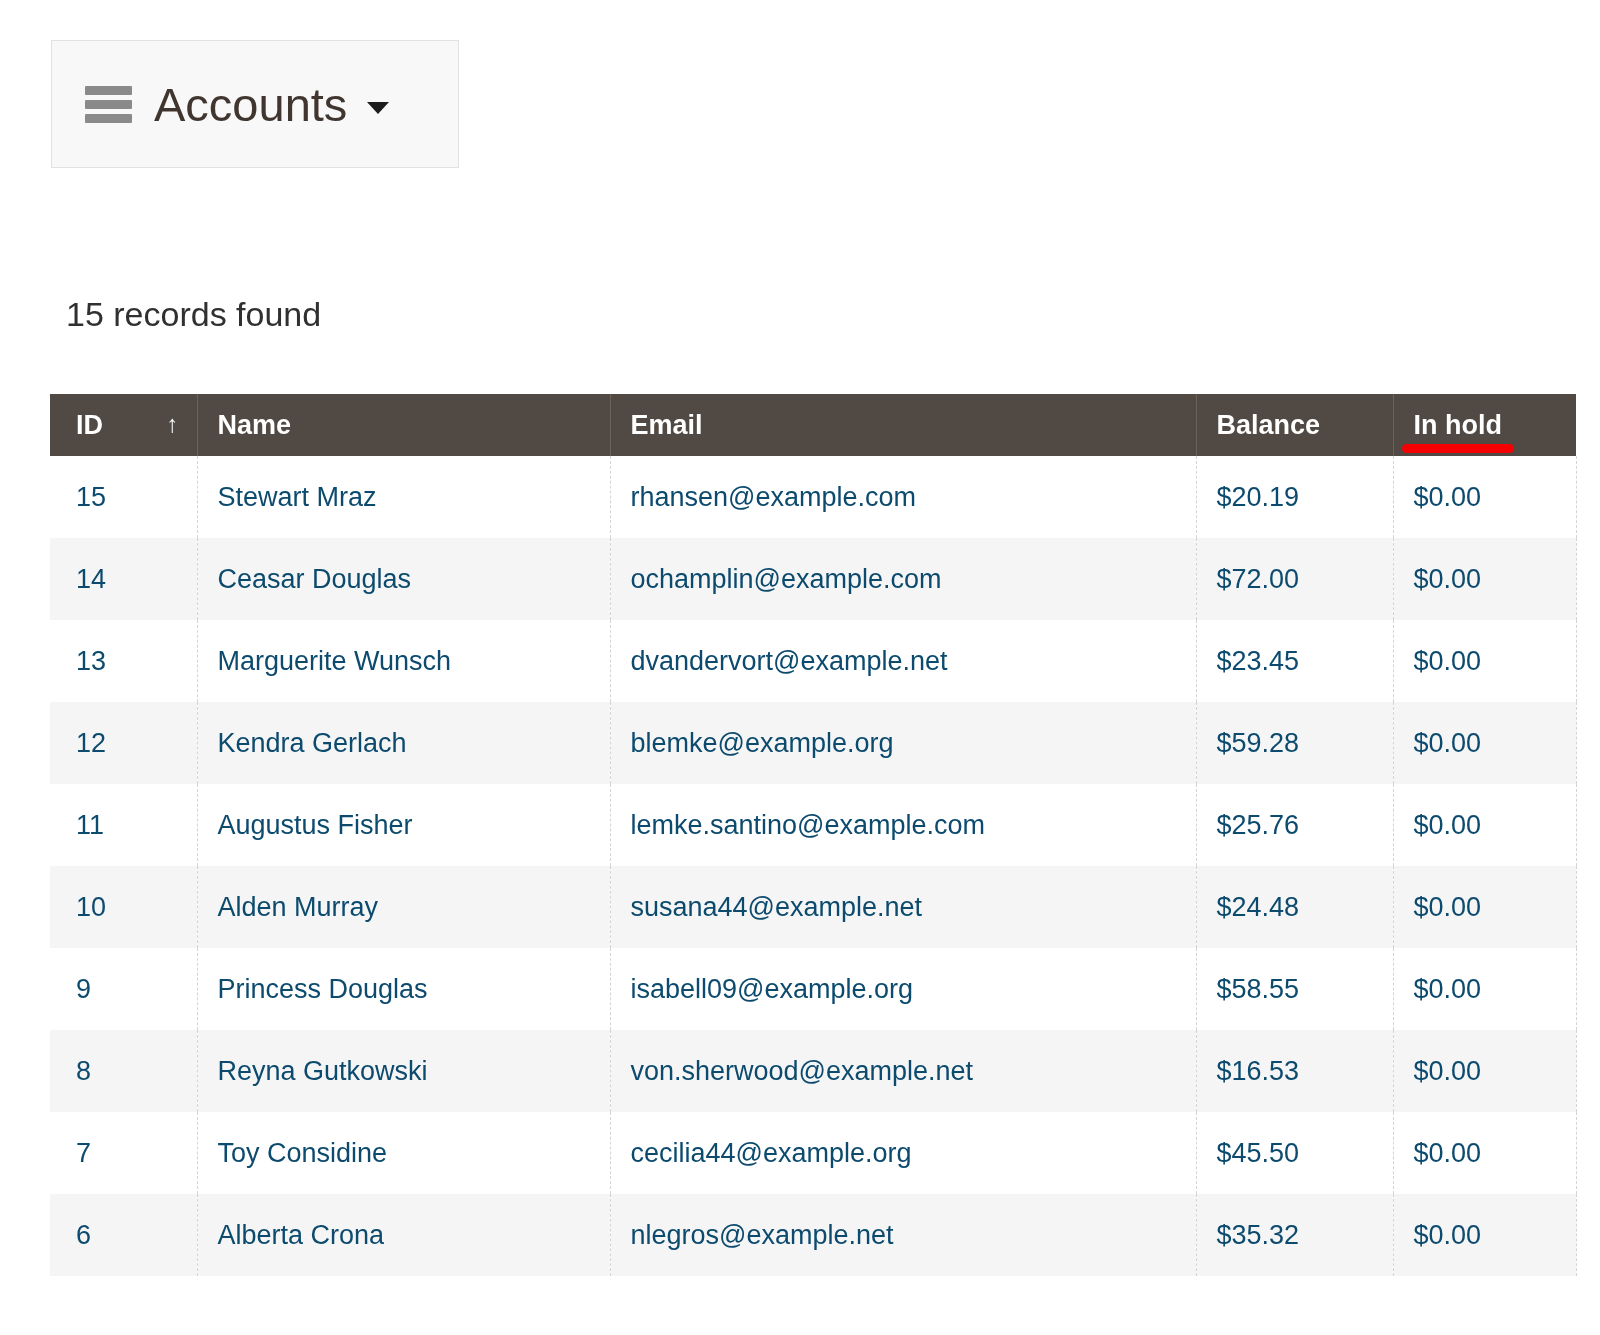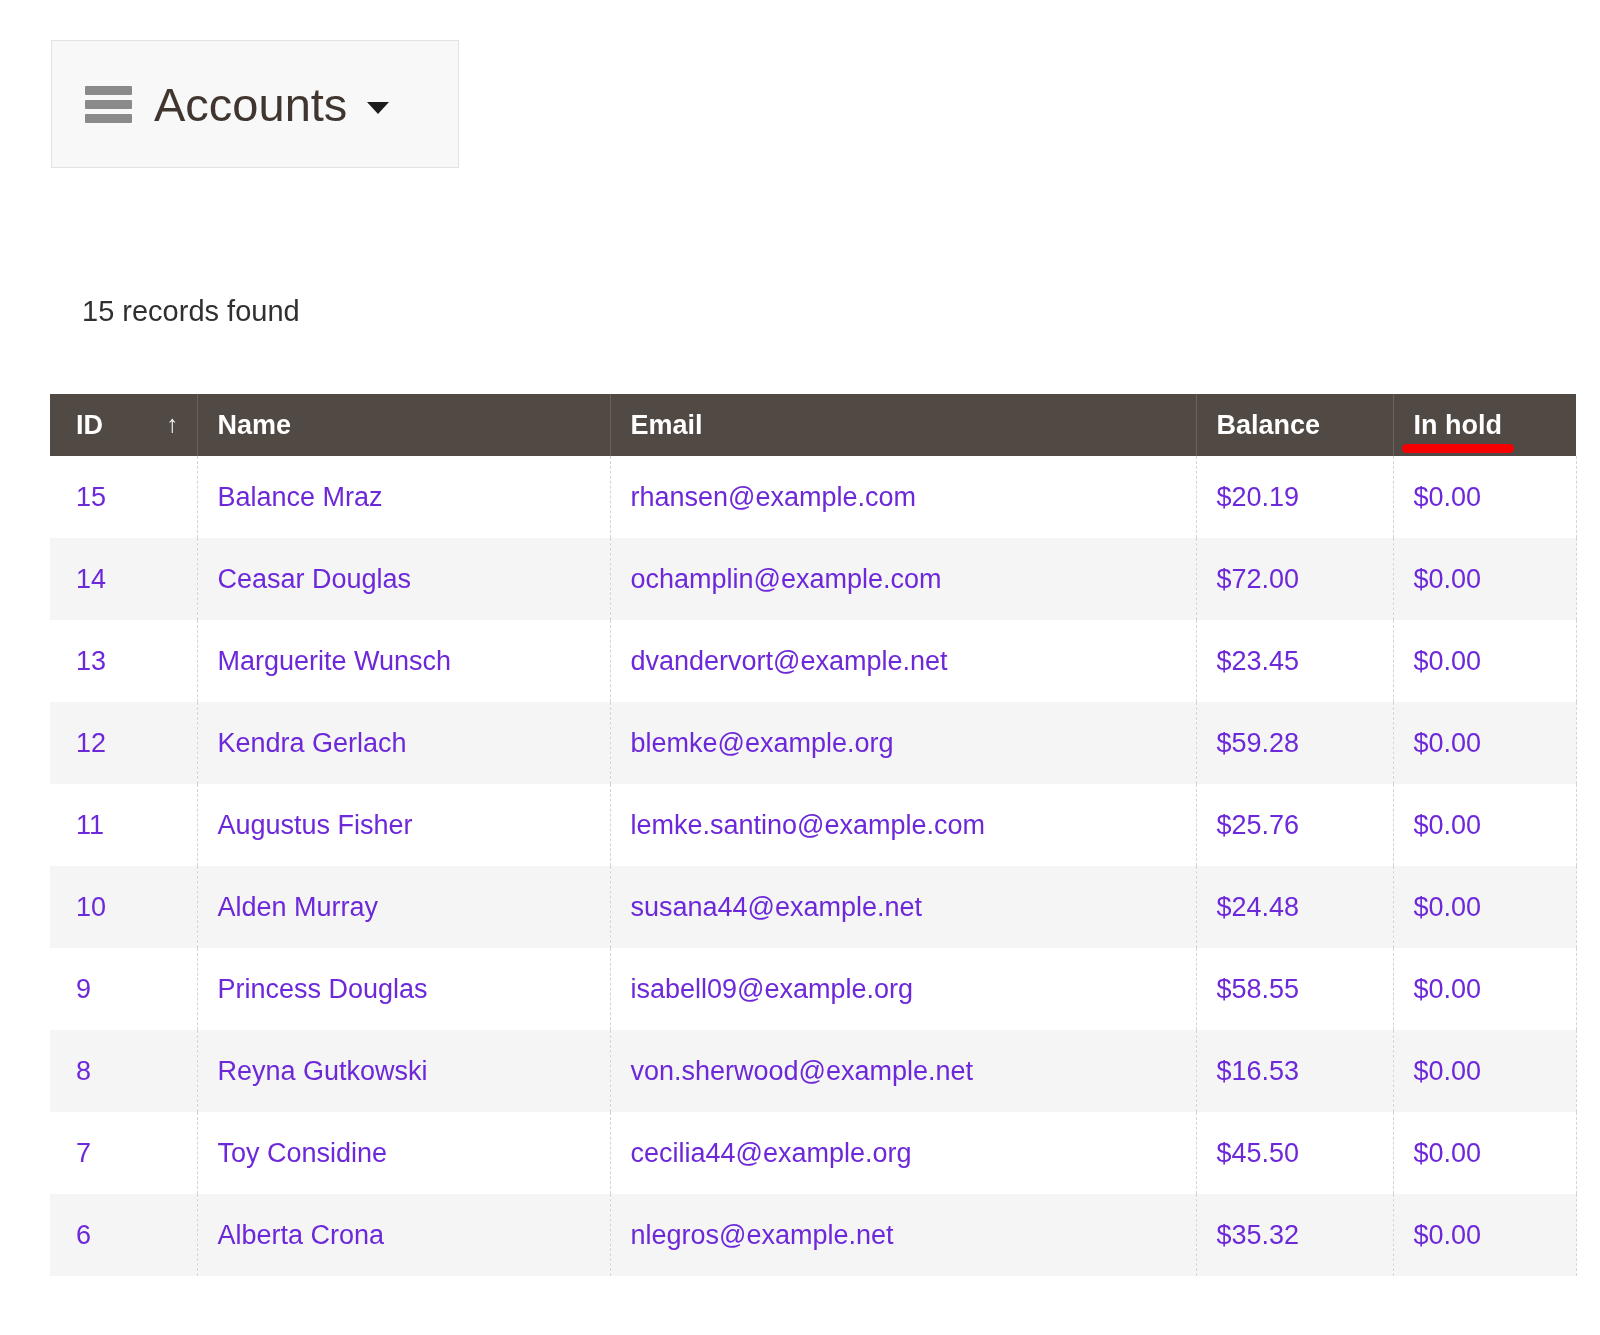--- a/index.html
+++ b/index.html
@@ -54,23 +54,23 @@
     width: 0;
     height: 0;
     border-left: 11px solid transparent;
     border-right: 11px solid transparent;
     border-top: 12px solid #1c1c1c;
   }
 
   
   .records-found {
     position: absolute;
-    left: 82px;
+    left: 66px;
     top: 295px;
-    font-size: 29px;
+    font-size: 34px;
     color: #303030;
   }
 
   
   table.grid {
     position: absolute;
     left: 50px;
     top: 394px;
     width: 1526px;
     border-collapse: collapse;
@@ -89,21 +89,21 @@
     position: relative;
     cursor: pointer;
     white-space: nowrap;
   }
   table.grid th:first-child {
     border-left: none;
     padding-left: 26px;
   }
   table.grid td {
     font-size: 27px;
-    color: #6d28d9;
+    color: #0c4a6e;
     height: 82px;
     padding: 0 0 0 20px;
     border-left: 1px dashed #d4d4d4;
     vertical-align: middle;
     white-space: nowrap;
     overflow: hidden;
   }
   table.grid td:first-child {
     border-left: none;
     padding-left: 26px;
@@ -182,21 +182,21 @@
           <div class="th-label-wrap">
             <span>In hold</span>
             <span class="red-underline"></span>
           </div>
         </th>
       </tr>
     </thead>
     <tbody>
       <tr>
         <td>15</td>
-        <td>Balance Mraz</td>
+        <td>Stewart Mraz</td>
         <td>rhansen@example.com</td>
         <td>$20.19</td>
         <td>$0.00</td>
       </tr>
       <tr>
         <td>14</td>
         <td>Ceasar Douglas</td>
         <td>ochamplin@example.com</td>
         <td>$72.00</td>
         <td>$0.00</td>

